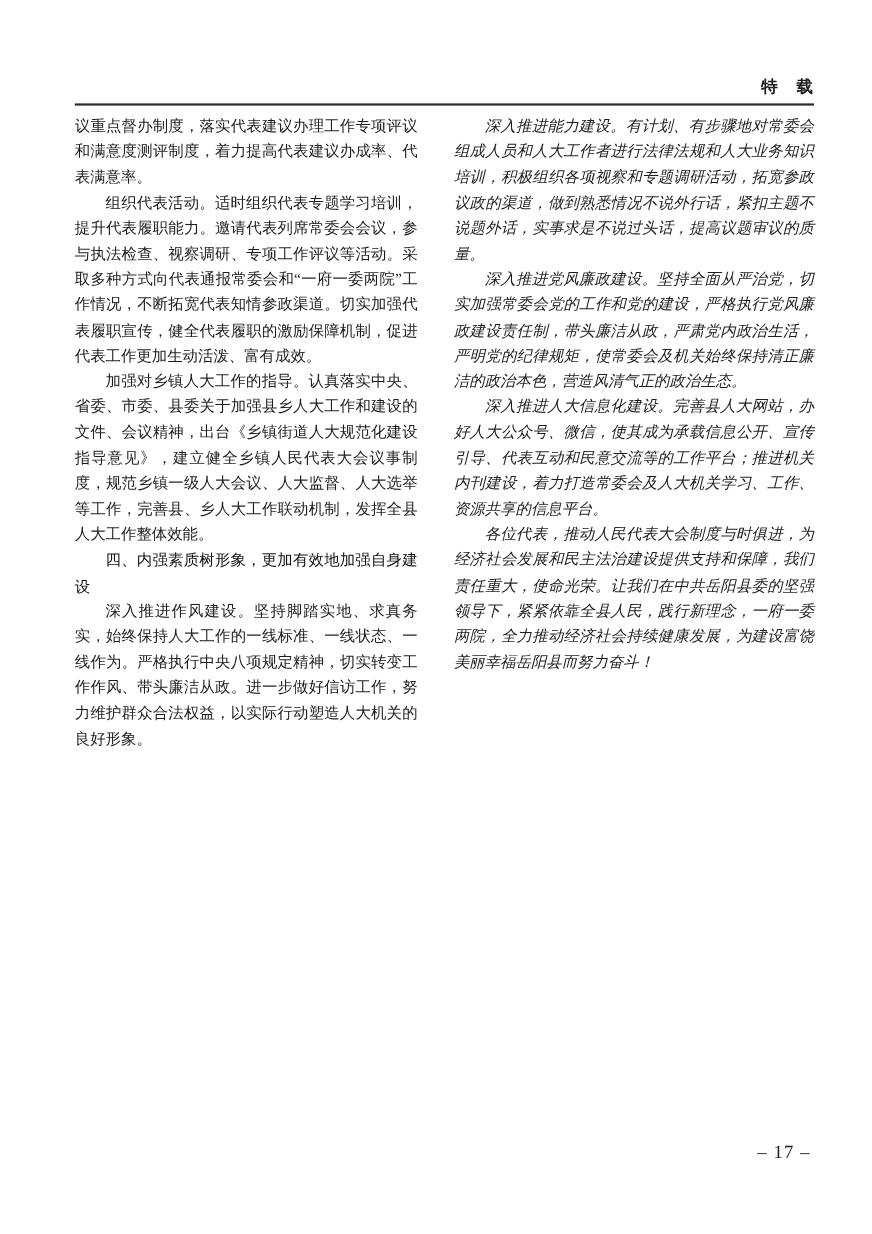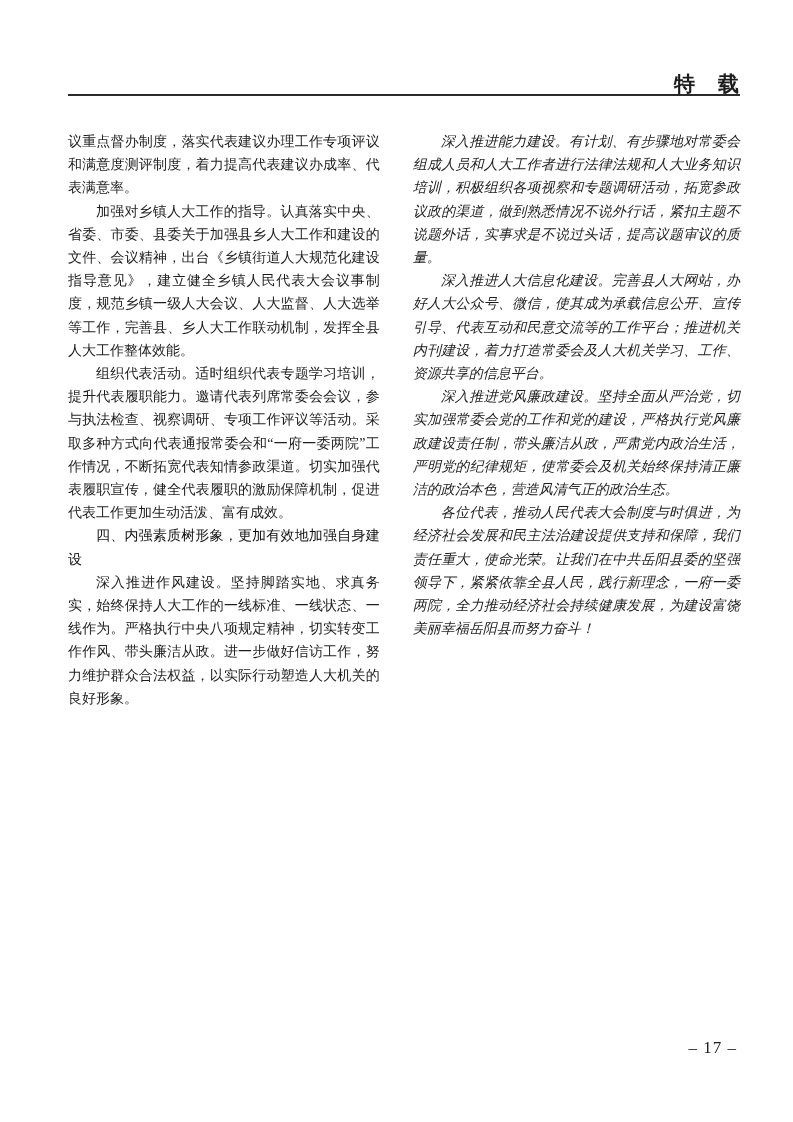--- a/index.html
+++ b/index.html
@@ -15,36 +15,36 @@
     font-family: "Liberation Serif", "DejaVu Serif", serif;
     color: #1d1d1d;
     overflow: hidden;
   }
   .section-header {
     position: absolute;
     top: 70px;
     right: 53px;
     font-family: Liberation Serif, serif;
     font-weight: bold;
-    font-size: 21px;
+    font-size: 15px;
     letter-spacing: 1px;
     color: #1c1c1c;
     white-space: pre;
   }
   .header-rule {
     position: absolute;
     top: 94px;
     left: 68px;
     width: 672px;
     height: 2px;
     background: #2b2b2b;
   }
   .columns {
     position: absolute;
-    top: 130px;
+    top: 104px;
     left: 68px;
     width: 672px;
     display: flex;
     gap: 33px;
   }
   .col-left  { width: 317px; }
   .col-right { width: 333px; font-style: italic; }
   .columns p {
     margin: 0;
     font-size: 14px;
@@ -77,30 +77,30 @@
 <div class="page">
 
   <div class="section-header">特　载</div>
 
   <div class="header-rule"></div>
 
   <div class="columns">
 
     <div class="col-left">
       <p class="continuation">议重点督办制度，落实代表建议办理工作专项评议和满意度测评制度，着力提高代表建议办成率、代表满意率。</p>
+      <p>组织代表活动。适时组织代表专题学习培训，提升代表履职能力。邀请代表列席常委会会议，参与执法检查、视察调研、专项工作评议等活动。采取多种方式向代表通报常委会和“一府一委两院”工作情况，不断拓宽代表知情参政渠道。切实加强代表履职宣传，健全代表履职的激励保障机制，促进代表工作更加生动活泼、富有成效。</p>
       <p>加强对乡镇人大工作的指导。认真落实中央、省委、市委、县委关于加强县乡人大工作和建设的文件、会议精神，出台《乡镇街道人大规范化建设指导意见》，建立健全乡镇人民代表大会议事制度，规范乡镇一级人大会议、人大监督、人大选举等工作，完善县、乡人大工作联动机制，发挥全县人大工作整体效能。</p>
-      <p>组织代表活动。适时组织代表专题学习培训，提升代表履职能力。邀请代表列席常委会会议，参与执法检查、视察调研、专项工作评议等活动。采取多种方式向代表通报常委会和“一府一委两院”工作情况，不断拓宽代表知情参政渠道。切实加强代表履职宣传，健全代表履职的激励保障机制，促进代表工作更加生动活泼、富有成效。</p>
       <p class="heading">四、内强素质树形象，更加有效地加强自身建设</p>
       <p>深入推进作风建设。坚持脚踏实地、求真务实，始终保持人大工作的一线标准、一线状态、一线作为。严格执行中央八项规定精神，切实转变工作作风、带头廉洁从政。进一步做好信访工作，努力维护群众合法权益，以实际行动塑造人大机关的良好形象。</p>
     </div>
 
     <div class="col-right">
       <p>深入推进能力建设。有计划、有步骤地对常委会组成人员和人大工作者进行法律法规和人大业务知识培训，积极组织各项视察和专题调研活动，拓宽参政议政的渠道，做到熟悉情况不说外行话，紧扣主题不说题外话，实事求是不说过头话，提高议题审议的质量。</p>
+      <p>深入推进党风廉政建设。坚持全面从严治党，切实加强常委会党的工作和党的建设，严格执行党风廉政建设责任制，带头廉洁从政，严肃党内政治生活，严明党的纪律规矩，使常委会及机关始终保持清正廉洁的政治本色，营造风清气正的政治生态。</p>
       <p>深入推进人大信息化建设。完善县人大网站，办好人大公众号、微信，使其成为承载信息公开、宣传引导、代表互动和民意交流等的工作平台；推进机关内刊建设，着力打造常委会及人大机关学习、工作、资源共享的信息平台。</p>
-      <p>深入推进党风廉政建设。坚持全面从严治党，切实加强常委会党的工作和党的建设，严格执行党风廉政建设责任制，带头廉洁从政，严肃党内政治生活，严明党的纪律规矩，使常委会及机关始终保持清正廉洁的政治本色，营造风清气正的政治生态。</p>
       <p>各位代表，推动人民代表大会制度与时俱进，为经济社会发展和民主法治建设提供支持和保障，我们责任重大，使命光荣。让我们在中共岳阳县委的坚强领导下，紧紧依靠全县人民，践行新理念，一府一委两院，全力推动经济社会持续健康发展，为建设富饶美丽幸福岳阳县而努力奋斗！</p>
     </div>
 
   </div>
 
   <div class="page-number">– 17 –</div>
 
 </div>
 
 </body></html>

